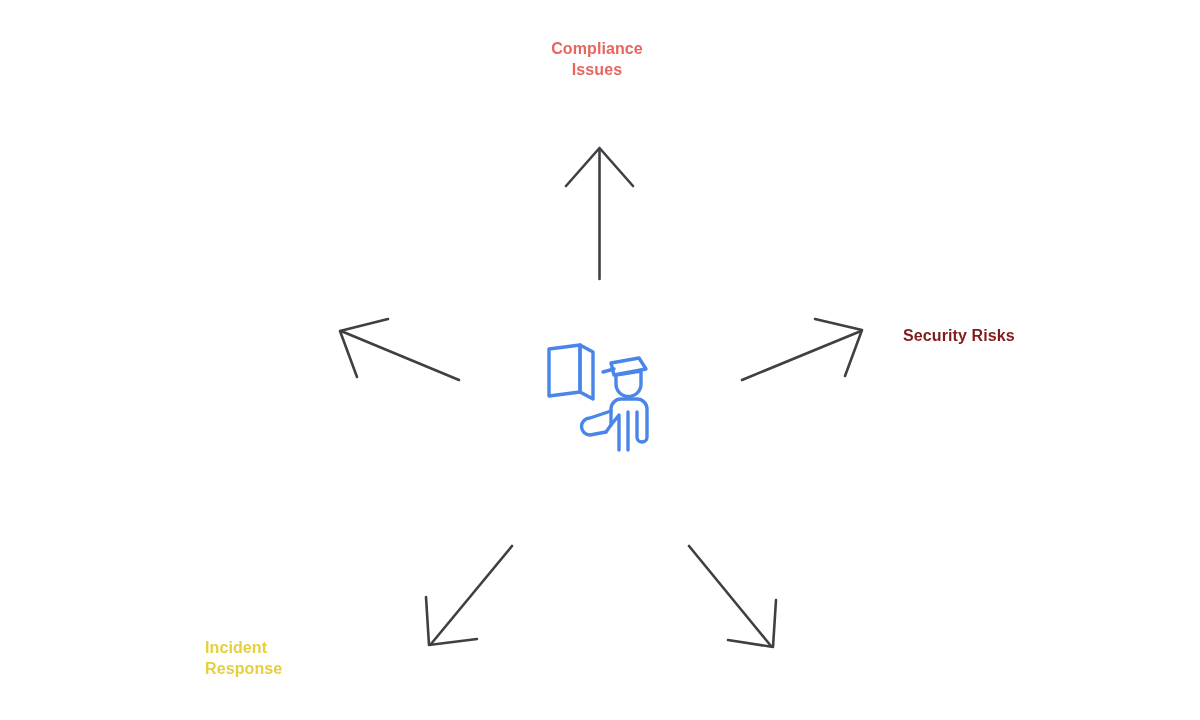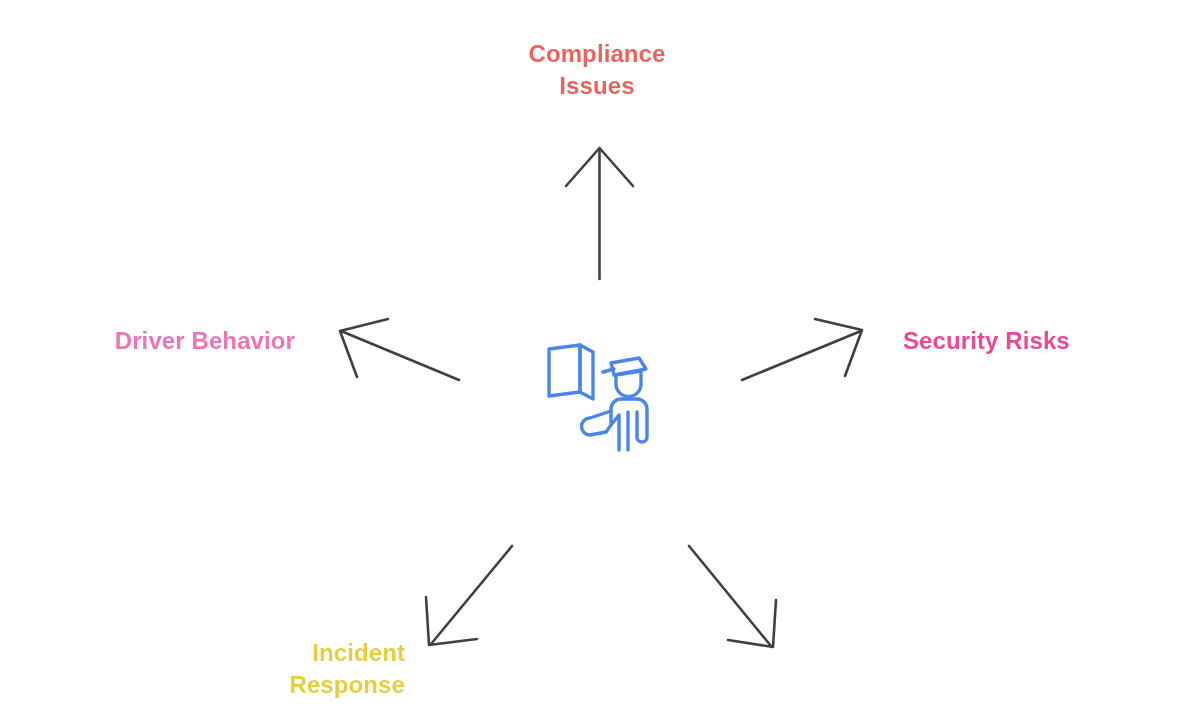--- a/index.html
+++ b/index.html
@@ -24,21 +24,21 @@
     position: absolute;
     left: 0;
     top: 0;
     width: 1200px;
     height: 720px;
   }
   .node-label {
     position: absolute;
     font-family: "Liberation Sans", sans-serif;
     font-weight: bold;
-    font-size: 24px;
+    font-size: 16px;
     line-height: 1.32;
     letter-spacing: 0.1px;
     white-space: pre-line;
   }
   #label-compliance-issues {
     left: 497px;
     top: 38px;
     width: 200px;
     text-align: center;
   }
@@ -51,21 +51,21 @@
   #label-security-risks {
     left: 903px;
     top: 325px;
     width: 220px;
     text-align: left;
   }
   #label-incident-response {
     left: 205px;
     top: 637px;
     width: 200px;
-    text-align: right;
+    text-align: left;
   }
   #label-route-optimization {
     left: 794px;
     top: 637px;
     width: 220px;
     text-align: left;
   }
   #center-icon {
     position: absolute;
     left: 540px;
@@ -124,21 +124,20 @@
       <path d="M71 75 L50 82 A8.5 8.5 0 0 0 50 99 L66 96"></path>
 
       <path d="M66 96 L71 89 L79 79 L79 114"></path>
       <path d="M88 76 L88 114"></path>
     </g>
   </svg>
 
   <div class="node-label" id="label-compliance-issues" style="color:#e8655f">Compliance
 Issues</div>
 
-  <div class="node-label" id="label-driver-behavior" style="color:#ea76b8">Driver Behavior</div>
 
-  <div class="node-label" id="label-security-risks" style="color:#ec4899">Security Risks</div>
+  <div class="node-label" id="label-security-risks" style="color:#7f1d1d">Security Risks</div>
 
   <div class="node-label" id="label-incident-response" style="color:#e5cf3c">Incident
 Response</div>
 
 
 </div>
 
 </body></html>

